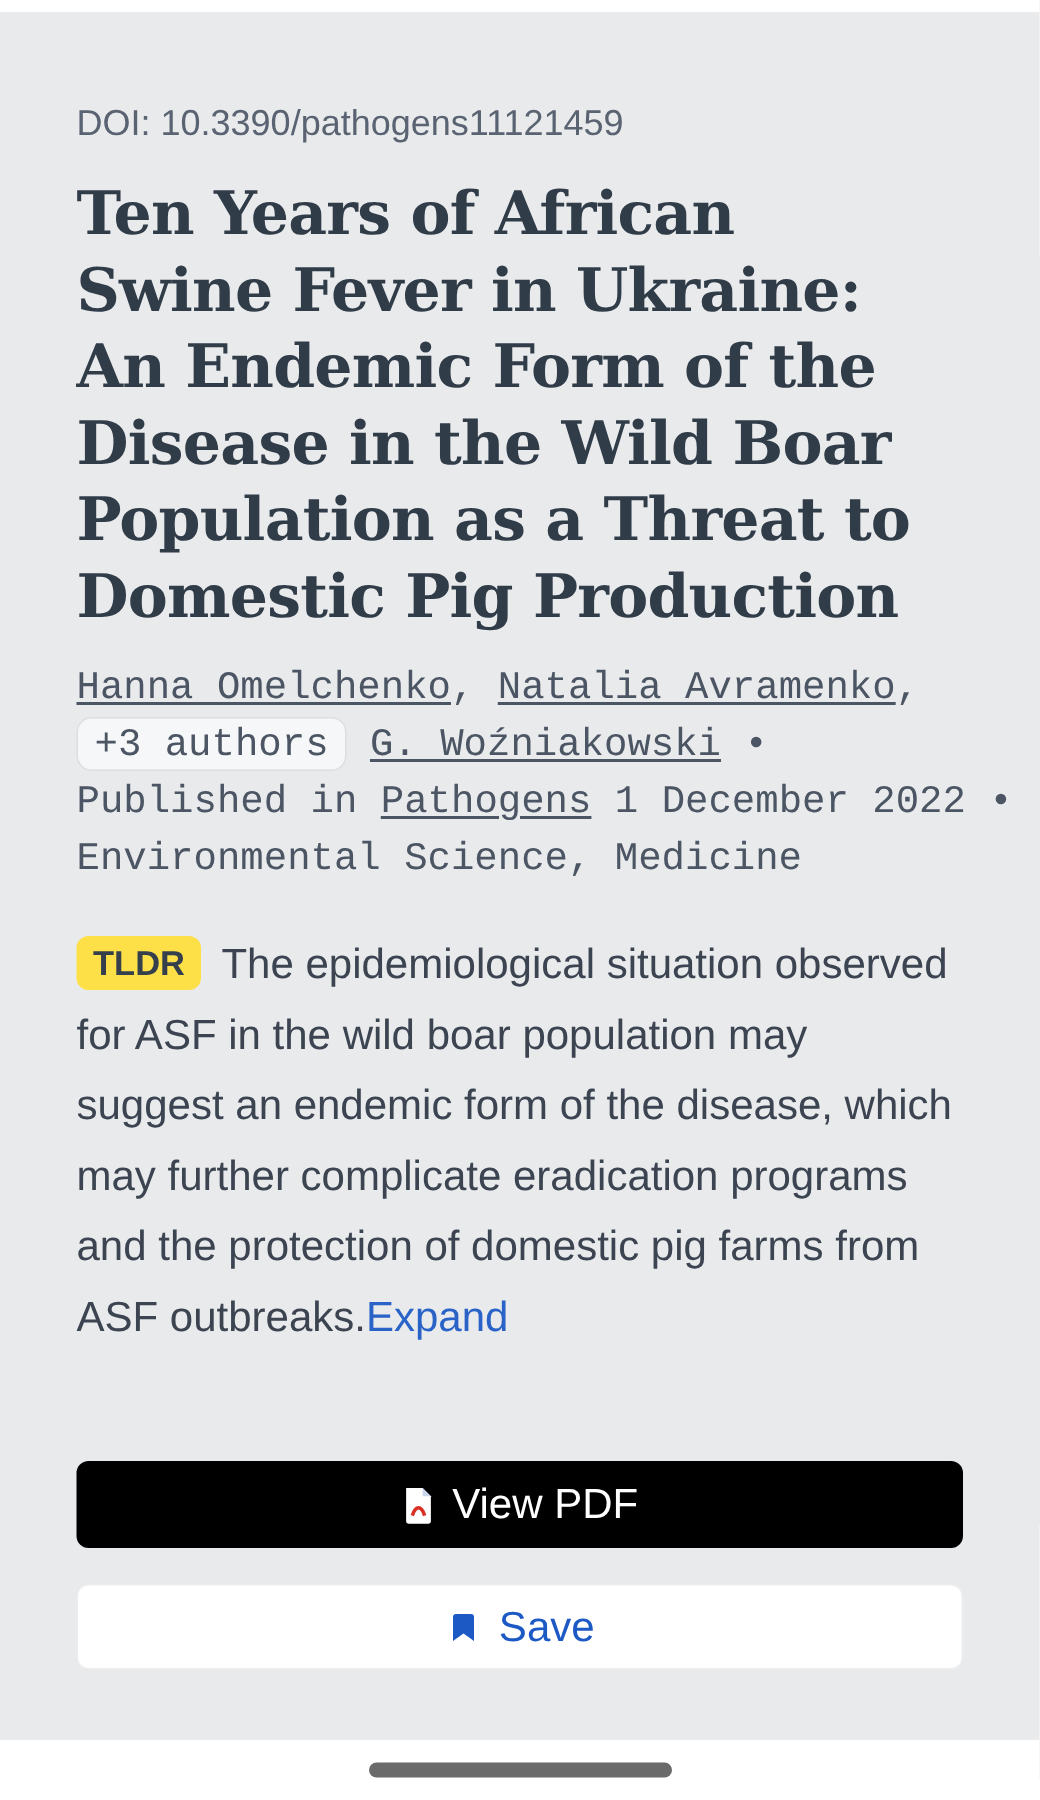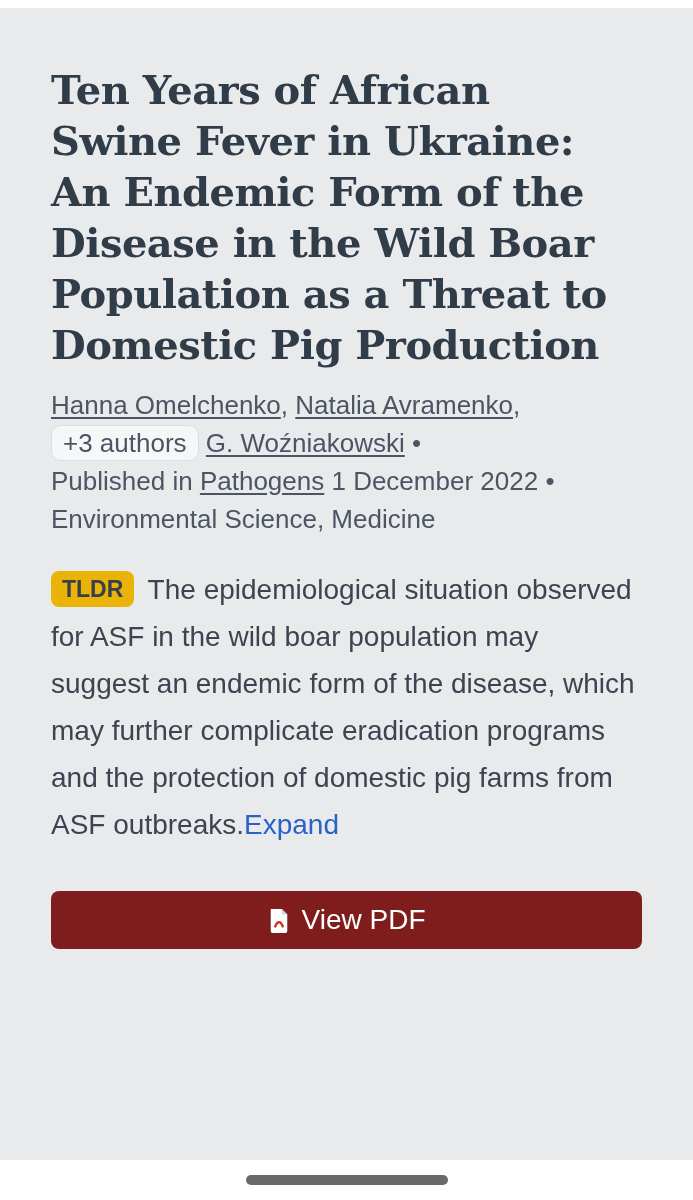--- a/index.html
+++ b/index.html
@@ -13,34 +13,36 @@
   }
   .top-strip { height: 8px; background: #ffffff; }
   .main {
     background: #e9eaec;
     height: 1152px;
     padding: 56px 51px 0 51px;
     overflow: hidden;
   }
   .ids { font-size: 24px; line-height: 37px; color: #5a6372; }
   .paper-title {
+    margin-top: 16px;
     font-family: "DejaVu Serif", "Liberation Serif", serif;
     font-weight: 700;
     font-size: 40px;
     line-height: 51px;
     letter-spacing: -0.5px;
     color: #313c49;
     white-space: pre-line;
   }
   .meta {
     margin-top: 16px;
     font-size: 26px;
     line-height: 38px;
     color: #4b5563;
     min-height: 148px;
+    font-family: Liberation Mono, monospace;
   }
   .meta a {
     color: #4b5563;
     text-decoration: underline;
     text-underline-offset: 3px;
     cursor: pointer;
   }
   .more-authors-pill {
     display: inline-block;
     background: #f6f7f8;
@@ -55,21 +57,21 @@
   .nowrap { white-space: nowrap; }
   .tldr {
     margin-top: 28px;
     font-size: 28px;
     line-height: 47px;
     color: #3b4450;
     min-height: 325px;
   }
   .tldr-badge {
     display: inline-block;
-    background: #eab308;
+    background: #fde047;
     border-radius: 8px;
     padding: 0 11px;
     line-height: 36px;
     font-size: 23px;
     font-weight: 700;
     color: #36404c;
     vertical-align: 2px;
     margin-right: 6px;
   }
   .expand-link { color: #2a63c7; cursor: pointer; text-decoration: none; }
@@ -78,23 +80,24 @@
     align-items: center;
     justify-content: center;
     gap: 12px;
     border: none;
     border-radius: 8px;
     font-family: "Liberation Sans", "DejaVu Sans", sans-serif;
     font-size: 28px;
     cursor: pointer;
   }
   .btn-primary {
+    margin-top: 30px;
     width: 100%;
     height: 58px;
-    background: #7f1d1d;
+    background: #000000;
     color: #ffffff;
   }
   .btn-row { margin-top: 24px; display: flex; gap: 21px; }
   .btn-secondary {
     flex: 1;
     height: 57px;
     background: #ffffff;
     color: #1d59c4;
     border: 1px solid #ededee;
   }
@@ -116,20 +119,21 @@
 </style>
 </head>
 <body>
 
 <div>
   <div class="top-strip"></div>
 
   <div class="main">
 
     <div class="ids">
+      <div>DOI: 10.3390/pathogens11121459</div>
     </div>
 
     <h1 class="paper-title">Ten Years of African
 Swine Fever in Ukraine:
 An Endemic Form of the
 Disease in the Wild Boar
 Population as a Threat to
 Domestic Pig Production</h1>
 
     <div class="meta"><a>Hanna Omelchenko</a><span>, </span><a>Natalia Avramenko</a><span>, </span><span class="more-authors-pill">+3 authors</span>
@@ -149,20 +153,28 @@
         <svg width="22" height="27" viewBox="0 0 24 29">
           <path d="M3 2 h12 l6 6 v18 a2 2 0 0 1 -2 2 H5 a2 2 0 0 1 -2 -2 z" fill="#ffffff"></path>
           <path d="M15 2 l6 6 h-6 z" fill="#c9d6ee"></path>
           <path d="M7.5 22 C10 14.5, 14 14.5, 16.5 22" stroke="#d93025" stroke-width="2.6" fill="none"></path>
         </svg>
       </span>
       <span>View PDF</span>
     </button>
 
     <div class="btn-row">
+      <button class="btn btn-secondary">
+        <span class="icon">
+          <svg width="24" height="24" viewBox="0 0 24 24" fill="#1d59c4">
+            <path d="M17 3H7a2 2 0 0 0-2 2v16l7-5 7 5V5a2 2 0 0 0-2-2z"></path>
+          </svg>
+        </span>
+        <span>Save</span>
+      </button>
     </div>
 
   </div>
 
   <div class="bottom-bar">
     <div class="home-indicator"></div>
   </div>
 </div>
 
 </body></html>

